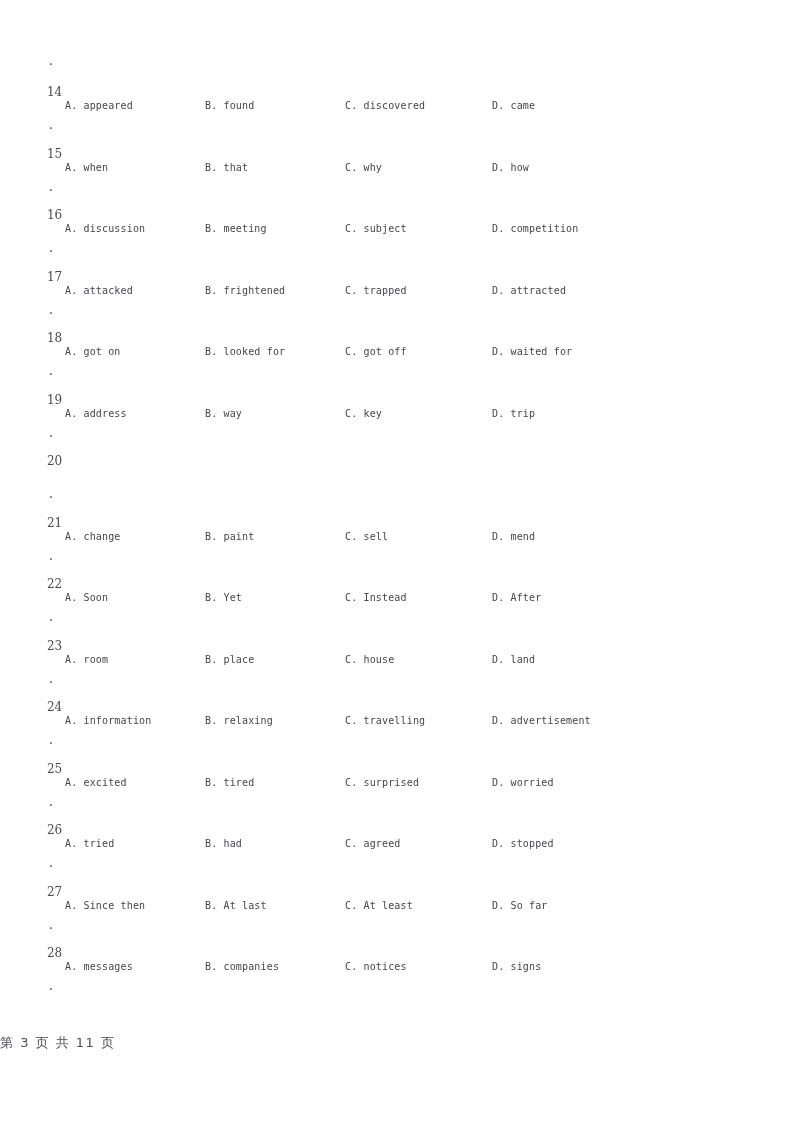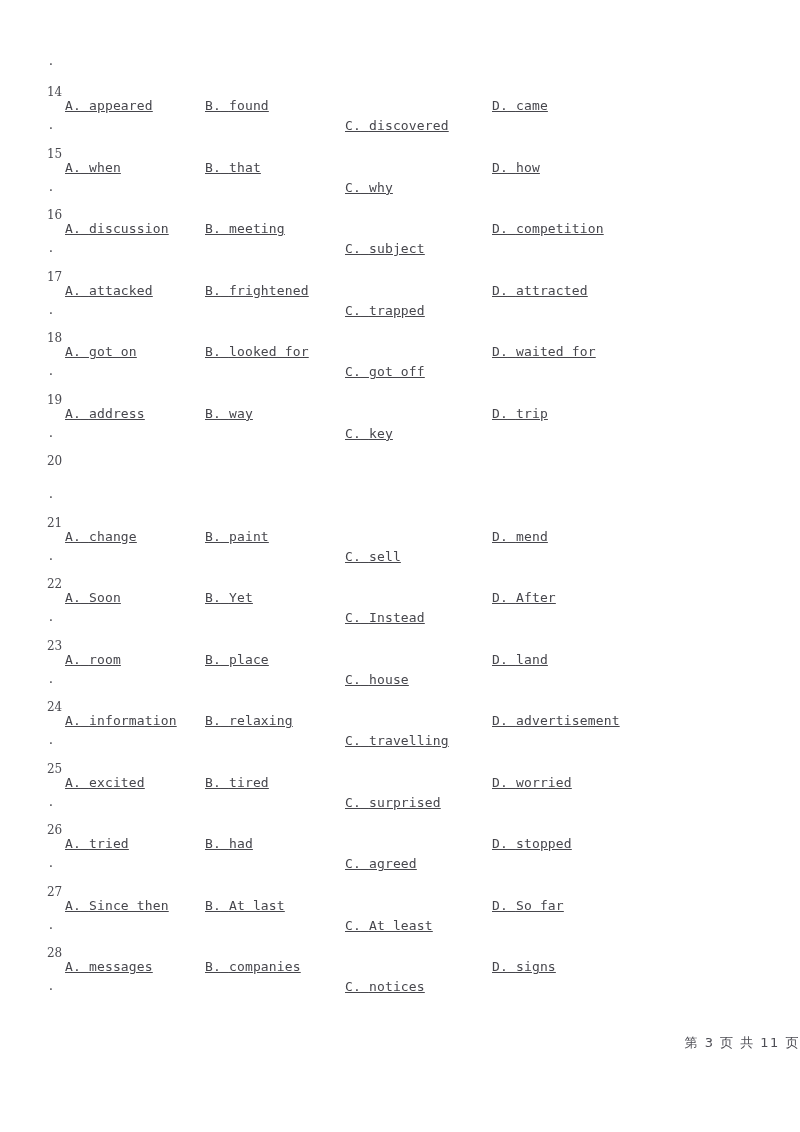--- a/index.html
+++ b/index.html
@@ -70,44 +70,43 @@
     top: 11px;
     width: 700px;
     height: 22px;
   }
 
   .option {
     position: absolute;
     top: 0;
     white-space: nowrap;
     font-family: "DejaVu Sans Mono", monospace;
-    font-size: 13px;
+    font-size: 10px;
     line-height: 18px;
     color: #46464c;
     letter-spacing: 0.15px;
-    text-decoration: underline;
   }
   .option .opt-letter {
     font-family: "DejaVu Sans Mono", monospace;
   }
   .option .opt-text {
     font-family: "DejaVu Sans Mono", monospace;
   }
 
   .col-a { left: 0px; }
   .col-b { left: 140px; }
-  .col-c { left: 280px; margin-top: 20px; }
+  .col-c { left: 280px; }
   .col-d { left: 420px; padding-left: 7px; }
 
   #footer {
     position: absolute;
     left: 0;
     top: 1032px;
     width: 800px;
-    text-align: right;
+    text-align: left;
   }
   .footer-text {
     font-family: "DejaVu Sans", sans-serif;
     font-size: 13px;
     line-height: 20px;
     color: #4e4e55;
     letter-spacing: 1.5px;
   }
 </style>
 </head>

